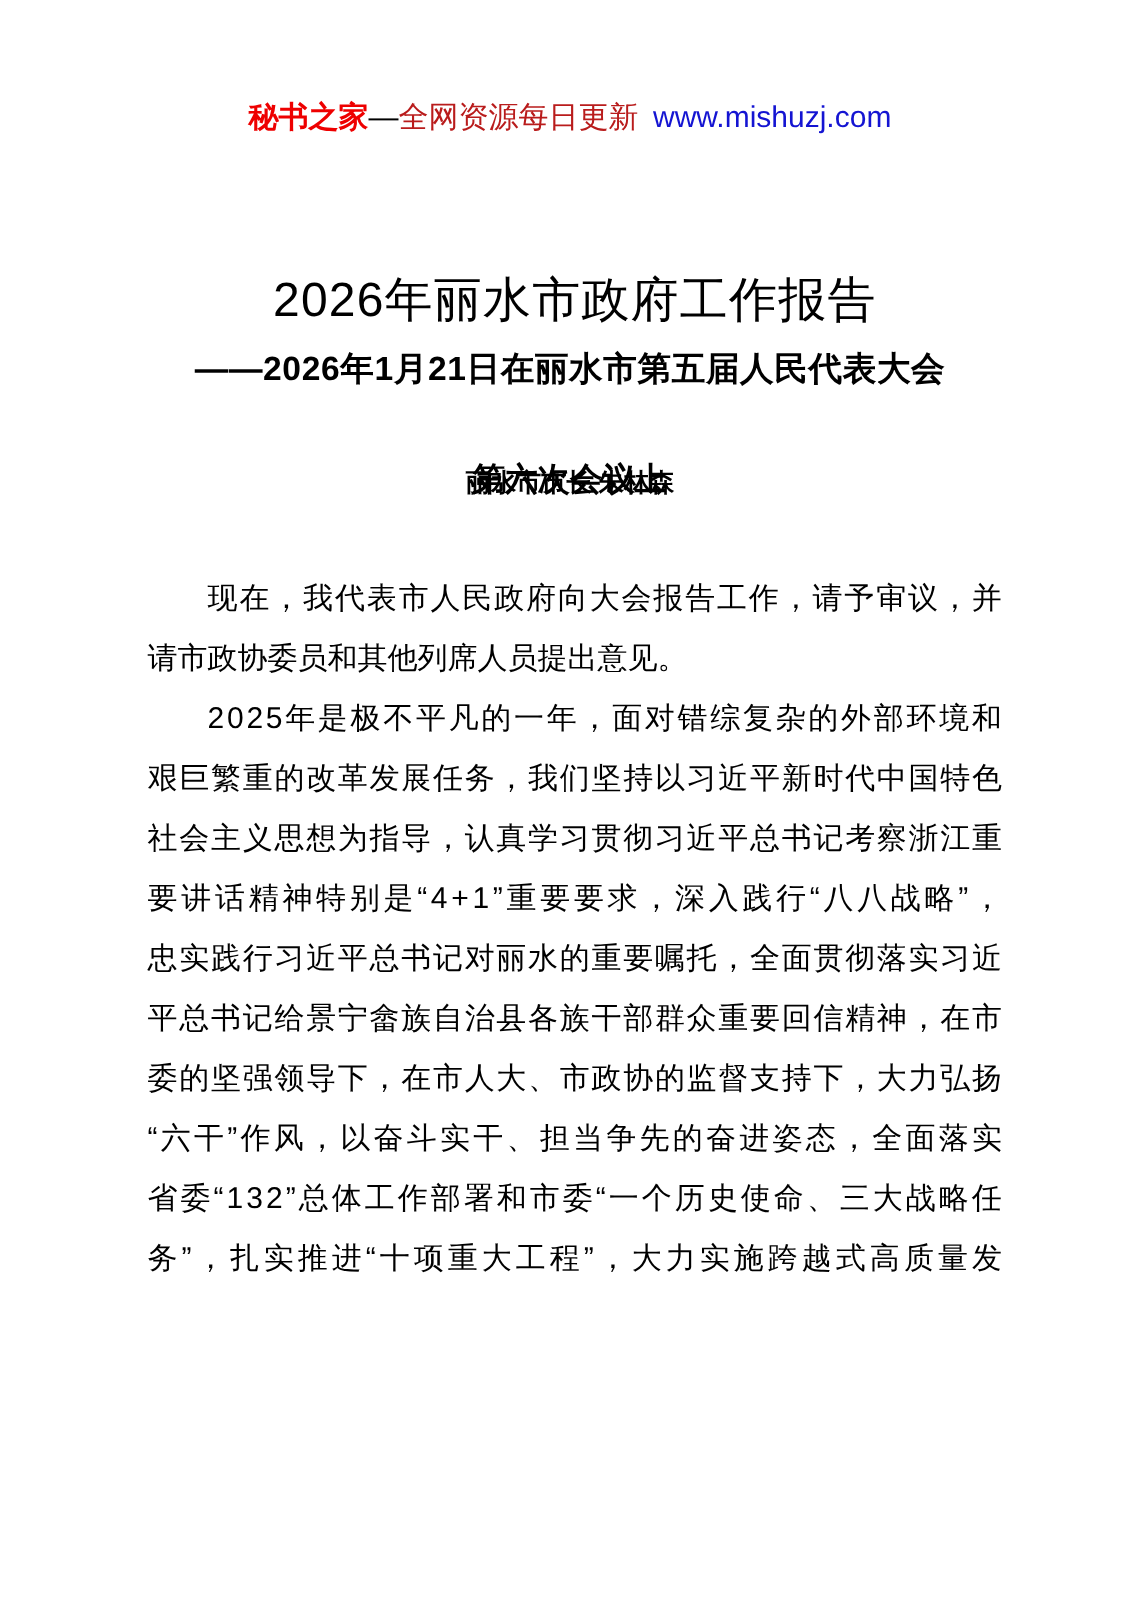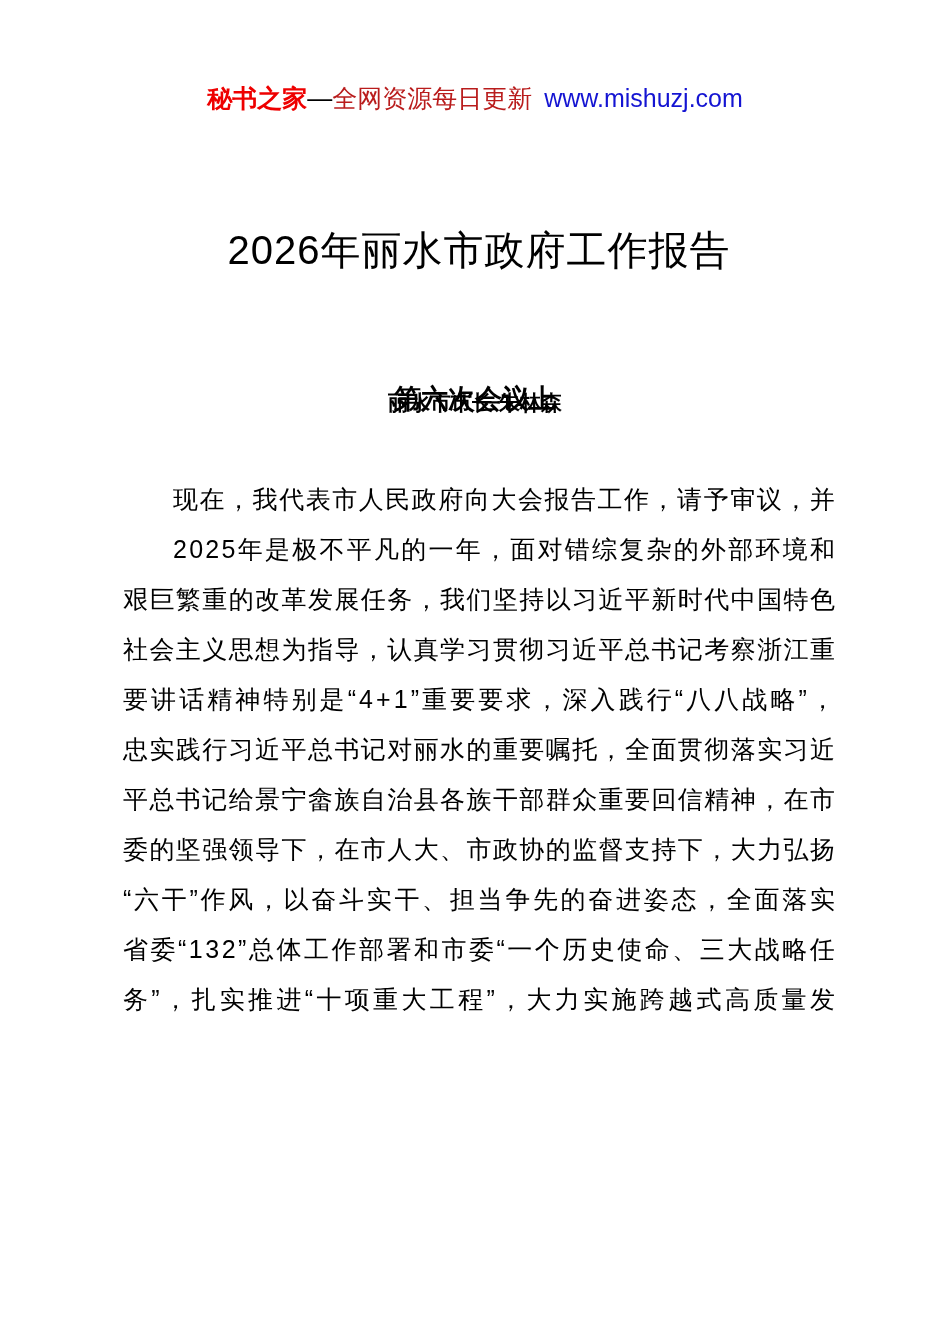--- a/index.html
+++ b/index.html
@@ -86,20 +86,21 @@
 <body>
 
 <div class="page">
 
   <div class="site-header">
     <span class="site-name" style="color: rgb(238, 0, 0);">秘书之家</span><span class="site-sep">—</span><span class="site-tagline" style="color: #b91c1c;">全网资源每日更新</span><span class="site-url" style="color: rgb(20, 20, 210);">www.mishuzj.com</span>
   </div>
 
   <h1 class="doc-title">2026年丽水市政府工作报告</h1>
 
+  <div class="doc-subtitle-1">——2026年1月21日在丽水市第五届人民代表大会</div>
 
   <div class="doc-subtitle-2">第六次会议上</div>
 
   <div class="doc-speaker">丽水市市长 朱林森</div>
 
   <div class="doc-body">
       <div class="body-line indent stretch">
         <span>现</span>
         <span>在</span>
         <span>，</span>
@@ -119,20 +120,21 @@
         <span>工</span>
         <span>作</span>
         <span>，</span>
         <span>请</span>
         <span>予</span>
         <span>审</span>
         <span>议</span>
         <span>，</span>
         <span>并</span>
       </div>
+      <div class="body-line">请市政协委员和其他列席人员提出意见。</div>
       <div class="body-line indent stretch">
         <span>2</span>
         <span>0</span>
         <span>2</span>
         <span>5</span>
         <span>年</span>
         <span>是</span>
         <span>极</span>
         <span>不</span>
         <span>平</span>

